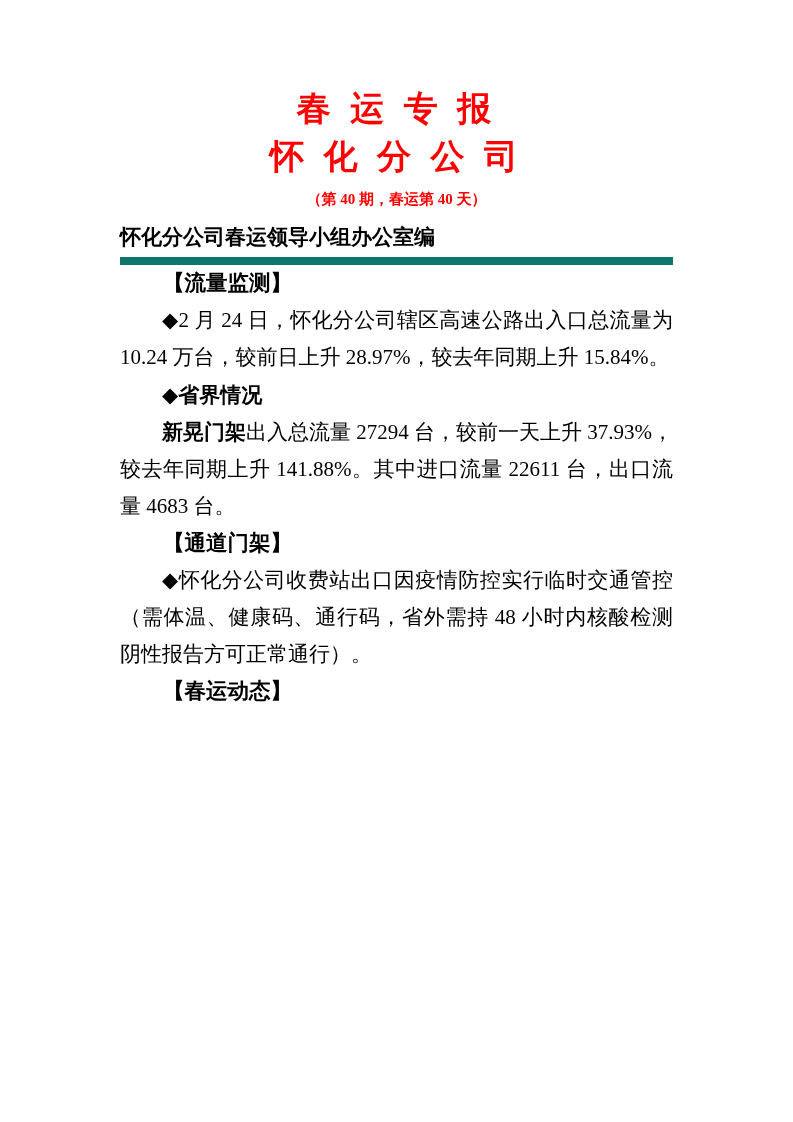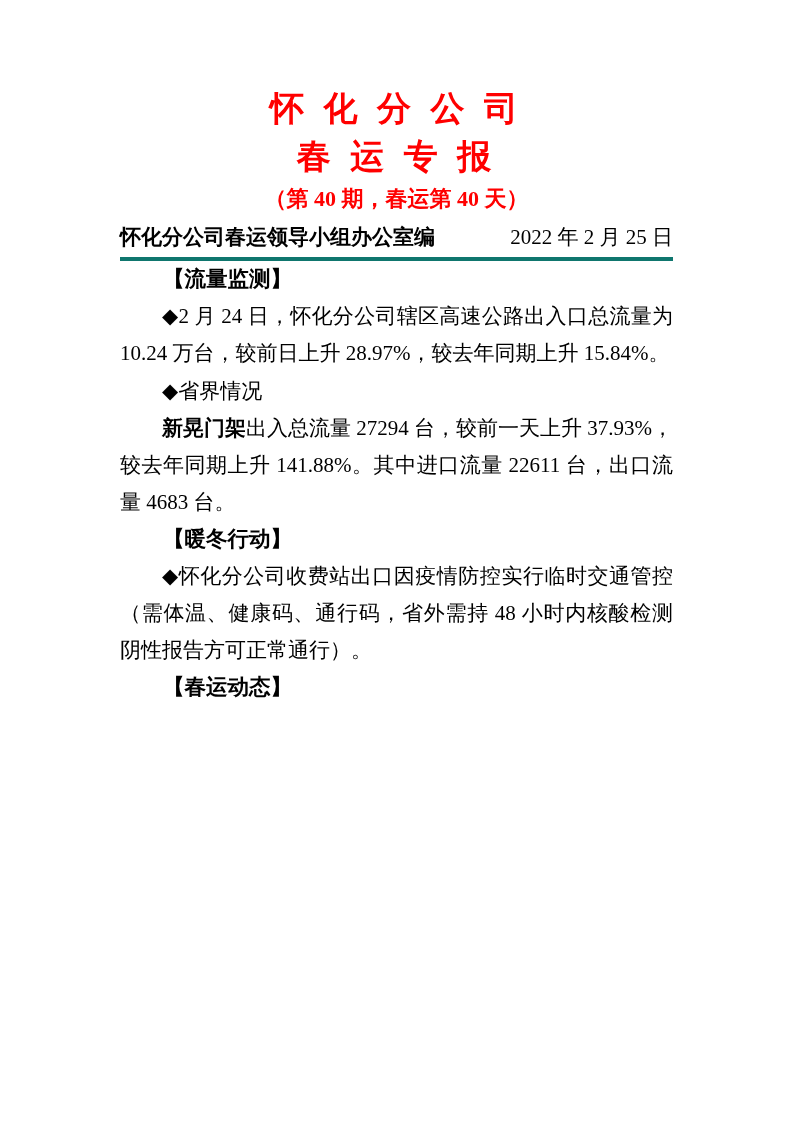--- a/index.html
+++ b/index.html
@@ -25,30 +25,30 @@
     font-size: 34px;
     line-height: 48px;
     letter-spacing: 5px;
     font-family: "Liberation Sans", "DejaVu Sans", sans-serif;
     white-space: nowrap;
   }
   .issue-line {
     text-align: center;
     color: #ff0000;
     font-weight: bold;
-    font-size: 22px;
+    font-size: 15px;
     line-height: 32px;
     margin-top: 3px;
     font-family: "Liberation Serif", "DejaVu Serif", serif;
   }
   .byline {
     display: flex;
     justify-content: space-between;
     align-items: flex-end;
-    border-bottom: 4px solid #0f766e;
+    border-bottom: 8px solid #0f766e;
     padding-bottom: 7px;
     margin-top: 9px;
   }
   .byline .editor {
     font-family: "Liberation Sans", "DejaVu Sans", sans-serif;
     font-weight: bold;
     font-size: 21px;
     line-height: 26px;
   }
   .byline .date {
@@ -69,56 +69,55 @@
     font-weight: bold;
     font-family: "Liberation Sans", "DejaVu Sans", sans-serif;
     text-align: left;
   }
   .content p {
     margin: 0;
     text-indent: 2em;
   }
   .content p.subhead {
     font-family: "Liberation Sans", "DejaVu Sans", sans-serif;
-    font-weight: normal;
+    font-weight: bold;
     text-align: left;
   }
   .content .lead {
     font-family: "Liberation Sans", "DejaVu Sans", sans-serif;
     font-weight: bold;
   }
 </style>
 </head>
 <body>
 
 <div class="page">
 
+  <div class="doc-title">春 运 专 报</div>
+
   <div class="doc-title">怀 化 分 公 司</div>
-
-  <div class="doc-title">春 运 专 报</div>
 
   <div class="issue-line">（第 40 期，春运第 40 天）</div>
 
   <div class="byline">
     <span class="editor">怀化分公司春运领导小组办公室编</span>
-    <span class="date">2022 年 2 月 25 日</span>
   </div>
 
   <div class="content">
 
     <h2>【流量监测】</h2>
 
     <p>◆2 月 24 日，怀化分公司辖区高速公路出入口总流量为 10.24 万台，较前日上升 28.97%，较去年同期上升 15.84%。</p>
 
     <p class="subhead">◆省界情况</p>
 
     <p><b class="lead">新晃门架</b><span>出入总流量 27294 台，较前一天上升 37.93%，较去年同期上升 141.88%。其中进口流量 22611 台，出口流量 4683 台。</span></p>
 
 
-    <h2>【暖冬行动】</h2>
+    <h2>【通道门架】</h2>
 
 
     <p>◆怀化分公司收费站出口因疫情防控实行临时交通管控（需体温、健康码、通行码，省外需持 48 小时内核酸检测阴性报告方可正常通行）。</p>
 
     <h2>【春运动态】</h2>
 
 
   </div>
 </div>
 

